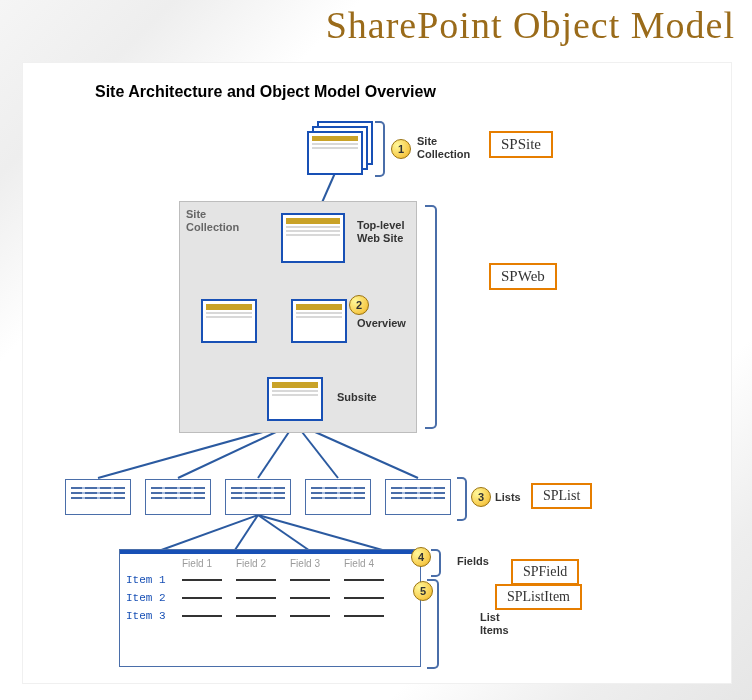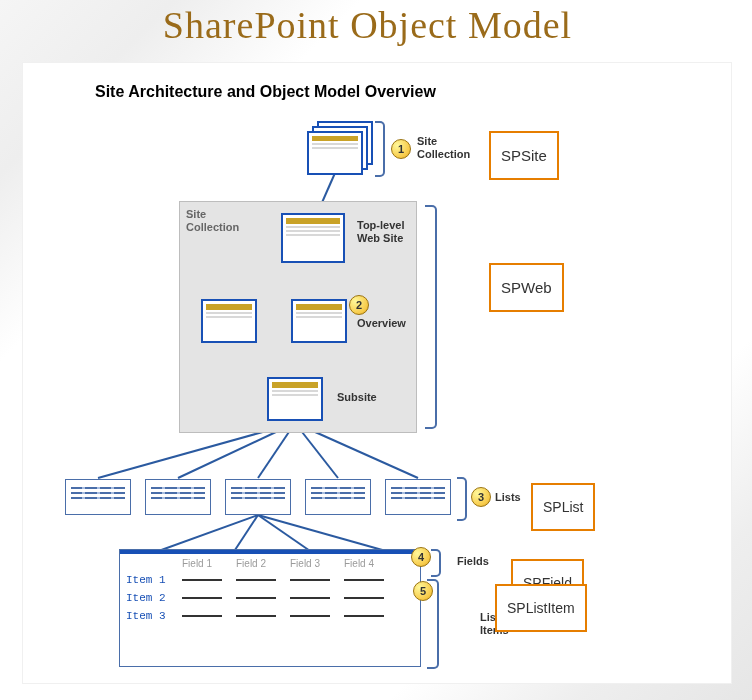--- a/index.html
+++ b/index.html
@@ -1,19 +1,19 @@
 <!DOCTYPE html>
 <html><head>
 <meta charset="utf-8">
 <style>
   html,body{margin:0;padding:0;font-family:Arial,Helvetica,sans-serif;background:#fff}
   .slide{width:752px;height:700px;position:relative;
          background:linear-gradient(135deg,#f5f5f5 0%,#eeeeee 12%,#ffffff 25%,#ffffff 75%,#eeeeee 88%,#e6e6e6 100%);
          box-sizing:border-box}
-  .title{position:absolute;left:0;right:17px;top:3px;text-align:center;
+  .title{position:absolute;left:0;right:17px;top:3px;text-align:right;
          font-family:Georgia,'Times New Roman',serif;font-size:38px;color:#9a6b1a;letter-spacing:1px}
   .panel{position:absolute;left:22px;top:62px;width:708px;height:620px;background:#fff;
          border:1px solid #f0f0f0}
   .subtitle{position:absolute;left:72px;top:20px;font-weight:bold;font-size:16px;color:#000}
   .watermark{position:absolute;left:105px;top:82px;color:#c00000;font-size:15px}
 
   
   .abs{position:absolute}
 
   
@@ -39,22 +39,22 @@
   
   .badge{position:absolute;width:18px;height:18px;border-radius:50%;
          background:radial-gradient(circle at 30% 30%,#fff89a,#f7c948 70%,#c79212);
          border:1px solid #9b7410;font-size:11px;font-weight:bold;color:#333;
          display:flex;align-items:center;justify-content:center}
 
   
   .sidelabel{position:absolute;font-size:11px;font-weight:bold;color:#333;line-height:13px}
 
   
-  .classbox{position:absolute;border:2px solid #e67e00;background:#fff;padding:14px 10px;
-            font-family:Liberation Sans, sans-serif;font-size:15px;color:#333;white-space:nowrap}
+  .classbox{position:absolute;border:2px solid #e67e00;background:#fff;padding:3px 10px;
+            font-family:Liberation Serif, serif;font-size:15px;color:#333;white-space:nowrap}
   .classbox.sm{font-size:14px}
 
   
   .bracket{position:absolute;border:2px solid #4a6ea9;border-left:none;border-radius:0 5px 5px 0}
 
   
   .list{position:absolute;width:66px;height:36px;border:1px solid #4a6ea9;background:#fff;
         padding:4px 5px;box-sizing:border-box}
   .list .r{height:2px;background:#a8bde0;margin:3px 0;display:flex;gap:3px}
   .list .r span{flex:1;height:2px;background:#4a6ea9}

